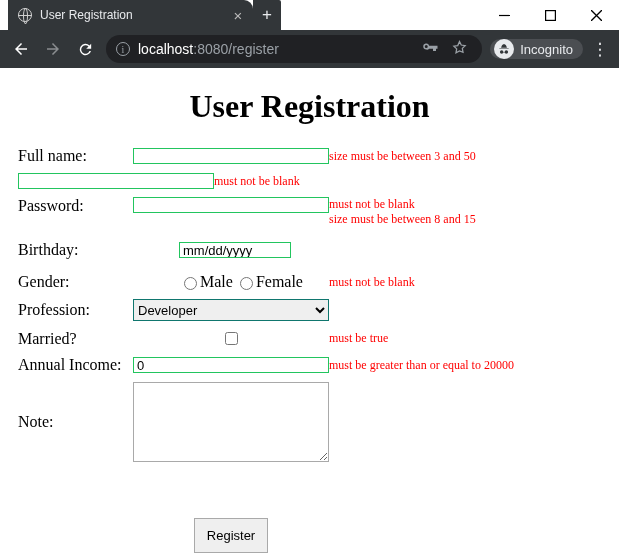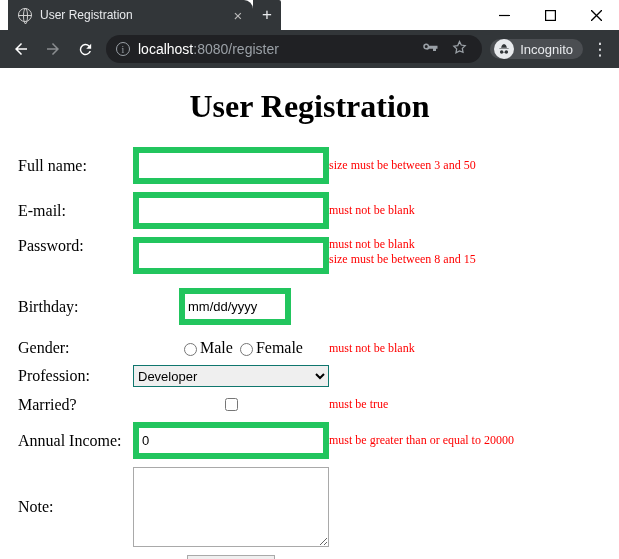--- a/index.html
+++ b/index.html
@@ -156,25 +156,25 @@
       margin-bottom: 8px;
       font-size: 16px;
     }
     .form-row.tallgap { margin-bottom: 14px; }
     .lbl { width: 115px; flex: none; }
     .ctrl { width: 196px; flex: none; display: flex; align-items: center; }
     .ctrl.indent { padding-left: 46px; }
     .ctrl input[type=text],
     .ctrl input[type=password] {
       width: 196px;
-      height: 37px;
+      height: 16px;
       font-family: Arial, sans-serif;
       font-size: 13px;
       padding: 1px 3px;
-      border: 6px solid #22c55e;
+      border: 1px solid #22c55e;
     }
     .ctrl input.narrow { width: 112px; font-family: Arial, sans-serif; }
     .ctrl select {
       width: 196px; height: 22px;
       font-family: Arial, sans-serif; font-size: 13px;
       border: 1px solid #0f766e; background: #efefef;
     }
     .ctrl textarea {
       width: 196px; height: 80px;
       font-family: Arial, sans-serif; font-size: 13px;
@@ -187,26 +187,27 @@
     .err {
       color: #ff0000;
       font-size: 12px;
       white-space: pre-line;
       line-height: 1.25;
     }
     .note-row { align-items: center; }
     .submit-row { margin-top: 4px; }
     .submit-row .ctrl { justify-content: center; }
     button.register {
-      font-family: Liberation Mono, monospace;
+      font-family: Liberation Sans, sans-serif;
       font-size: 13px;
-      padding: 17px 12px;
+      padding: 9px 12px;
       background: #efefef;
       border: 1px solid #a9a9a9;
       cursor: pointer;
+      margin-top: 48px;
     }
   </style>
 </head>
 <body>
 
 <div class="titlebar">
   <div class="tab">
     <span class="globe"></span>
     <span class="tab-title">User Registration</span>
     <span class="tab-close">×</span>
@@ -278,21 +279,20 @@
 
   <div class="form-row">
     <div class="lbl">Full name:</div>
     <div class="ctrl">
         <input type="text" value="" style="">
       </div>
     <div class="err">size must be between 3 and 50</div>
   </div>
 
   <div class="form-row">
-    <div class="lbl">E-mail:</div>
     <div class="ctrl">
         <input type="text" value="" style="">
       </div>
     <div class="err">must not be blank</div>
   </div>
 
   <div class="form-row tallgap" style="align-items:flex-start;">
     <div class="lbl">Password:</div>
     <div class="ctrl">
         <input type="password" value="" style="">

